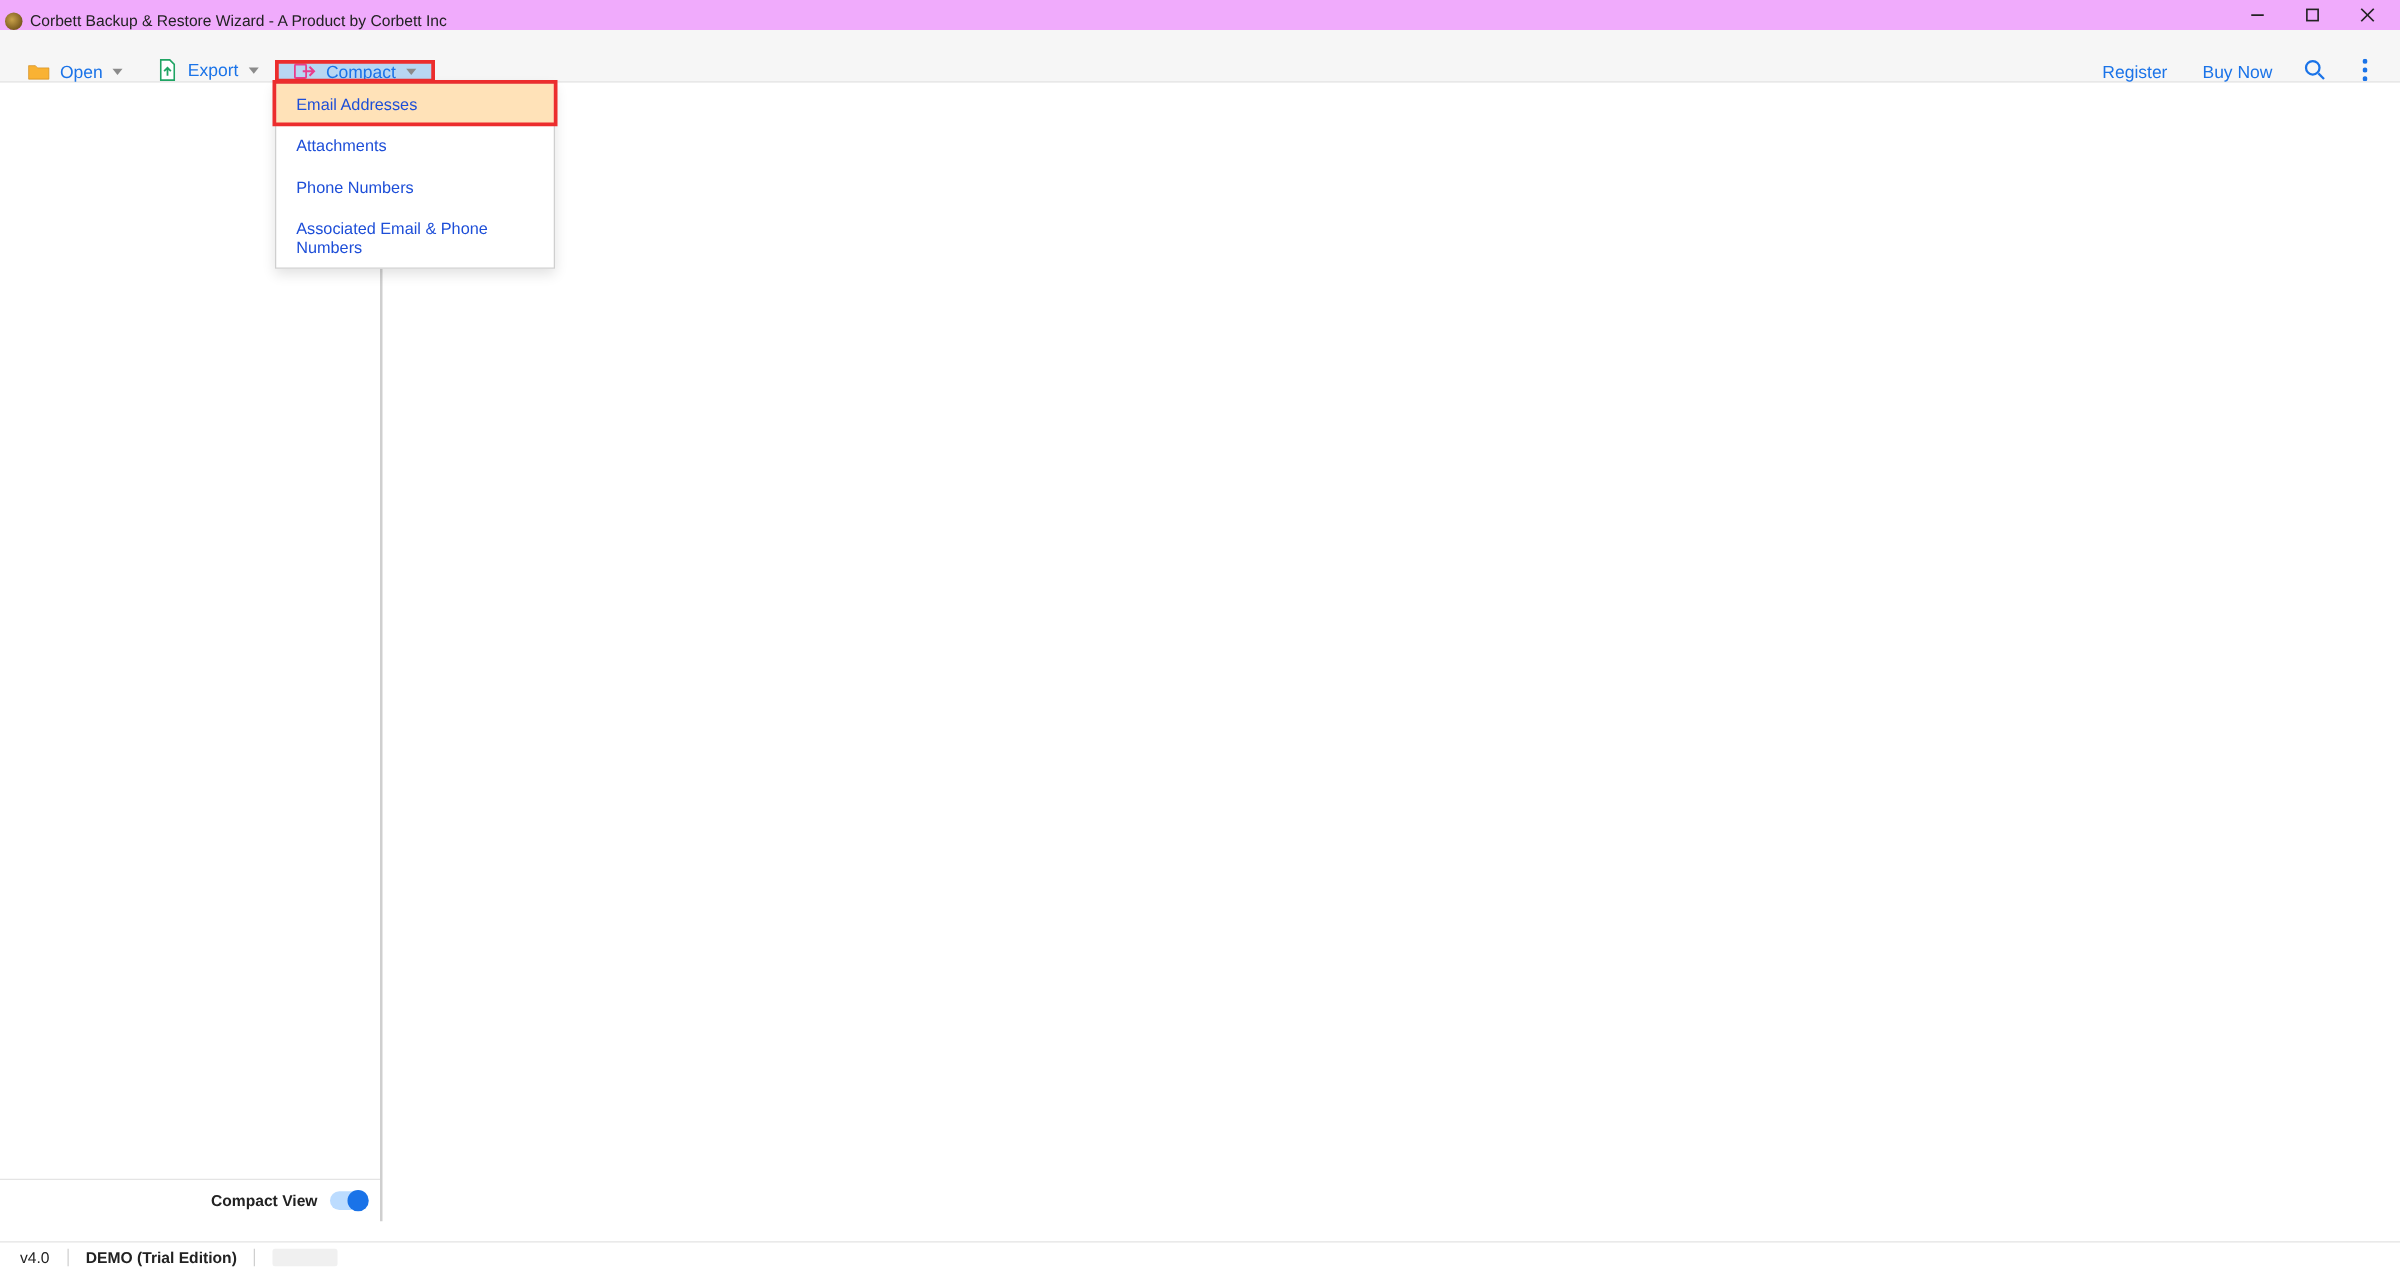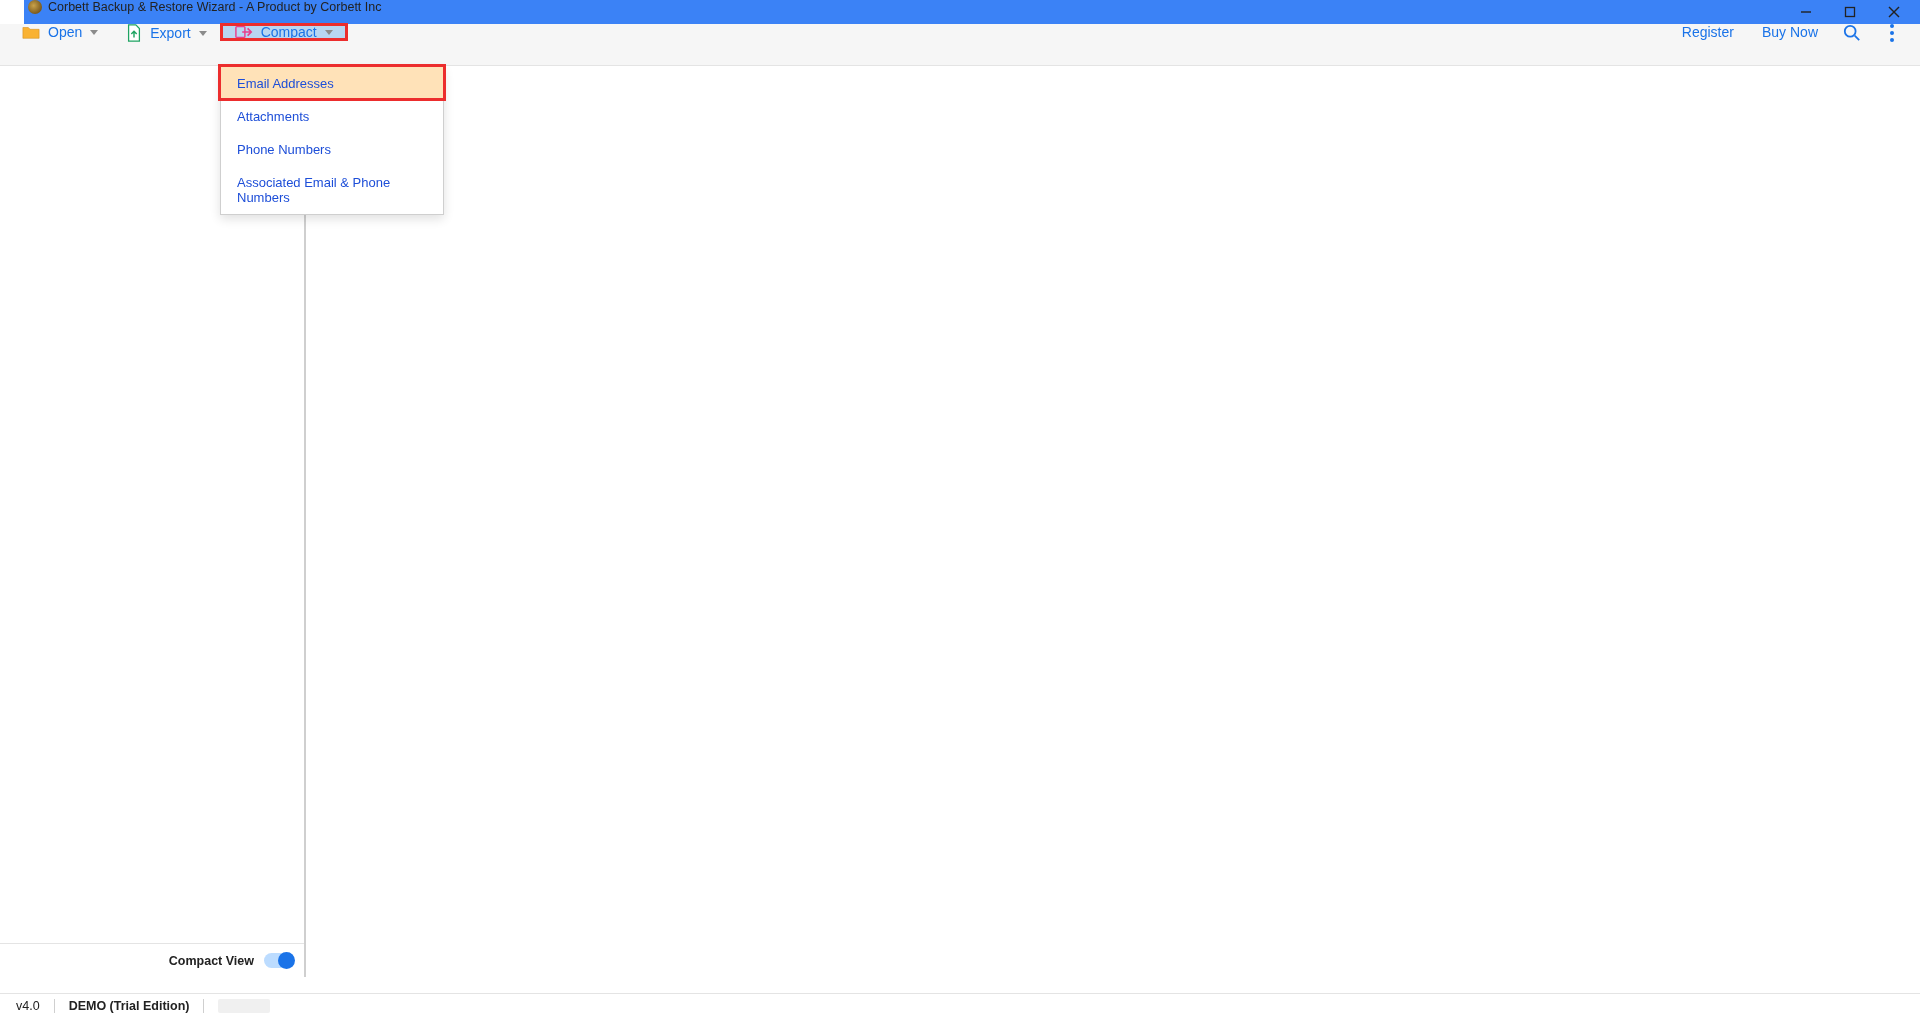--- a/index.html
+++ b/index.html
@@ -1,45 +1,44 @@
 <!DOCTYPE html>
 <html><head>
 <meta charset="utf-8">
 <style>
 * { margin: 0; padding: 0; box-sizing: border-box; font-family: "Segoe UI", Arial, sans-serif; }
 html, body { width: 100%; height: 100%; background: #fff; }
 
 .titlebar {
   height: 24px;
   display: flex;
-  align-items: flex-start;
+  align-items: flex-end;
   padding: 0 4px;
   font-size: 12.5px;
   color: #222;
-  background: #3b82f6;
-  margin-left: 24px;
+  background: #f0abfc;
 }
 .titlebar .app-icon {
   width: 14px; height: 14px;
   border-radius: 50%;
   background: radial-gradient(circle at 40% 40%, #c9a24a, #7a5a1e 70%);
   margin-right: 6px;
 }
 .titlebar .spacer { flex: 1; }
 .titlebar .win-btn {
   width: 44px; height: 24px;
   display: flex; align-items: center; justify-content: center;
   color: #222;
 }
 .titlebar .win-btn svg { display:block; }
 
 .toolbar {
   height: 42px;
   display: flex;
-  align-items: flex-start;
+  align-items: flex-end;
   background: #f6f6f6;
   border-bottom: 1px solid #e4e4e4;
   padding: 0 8px 0 8px;
 }
 .toolbar .tb-btn {
   display: flex;
   align-items: center;
   gap: 8px;
   padding: 0 14px;
   font-size: 14px;

